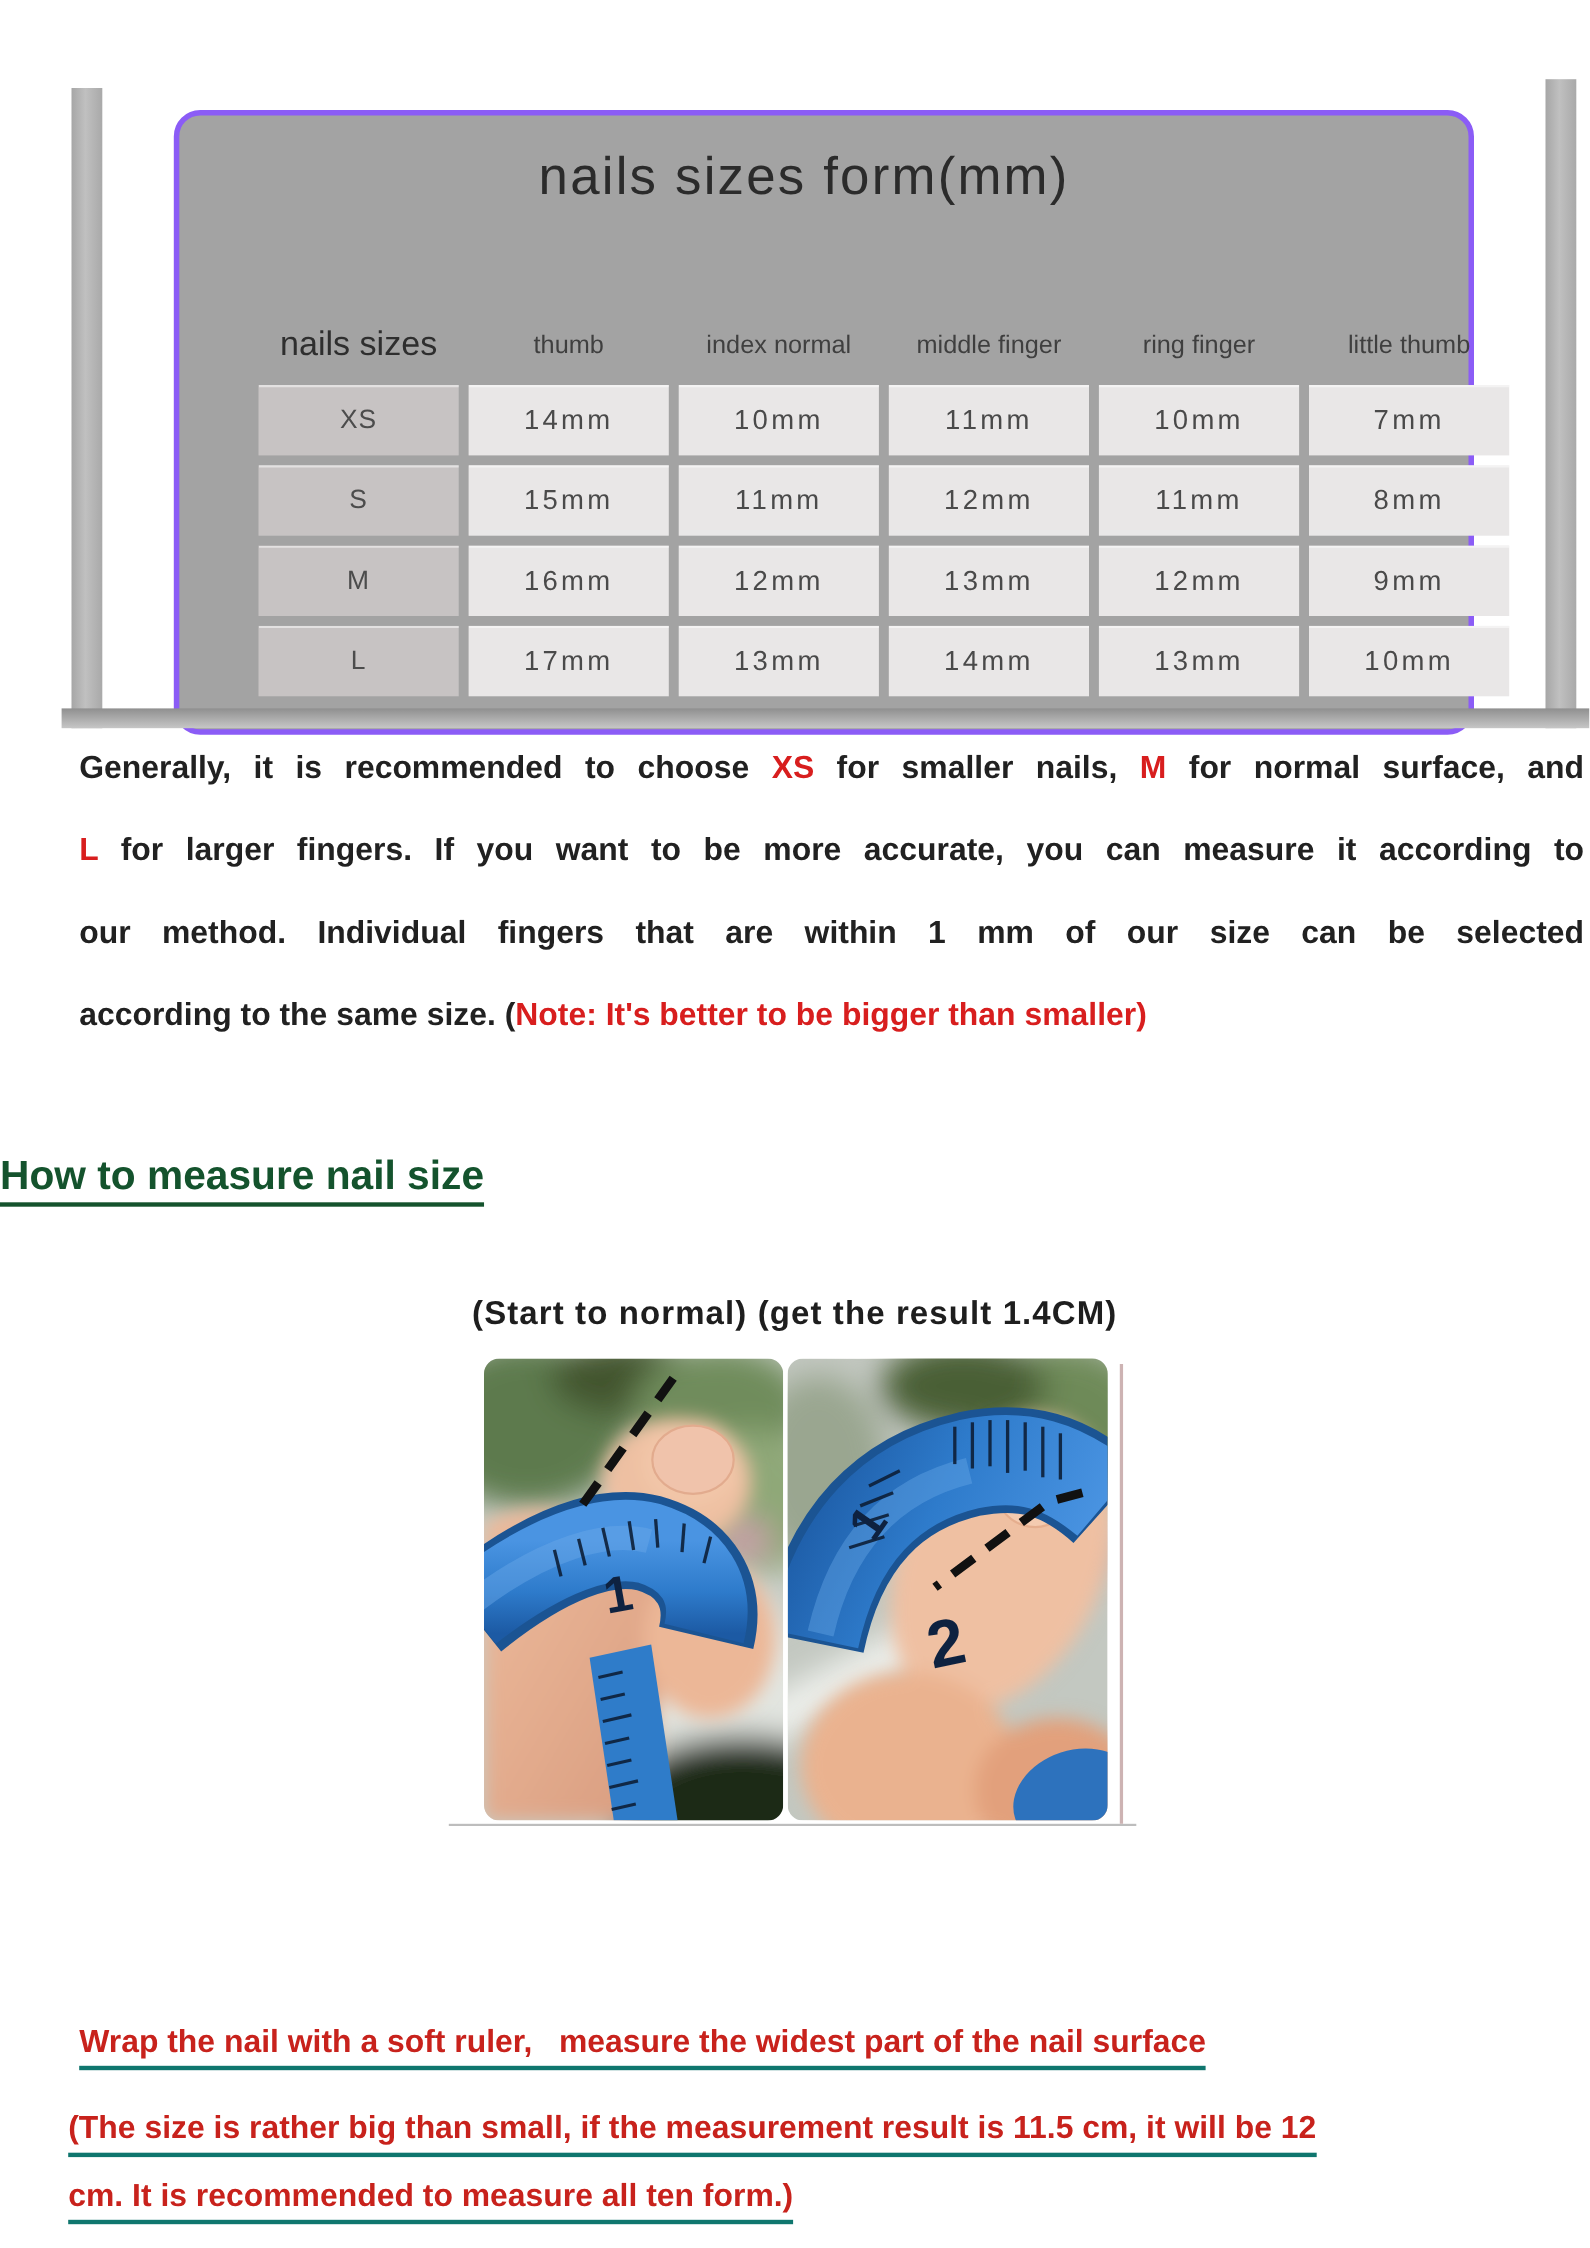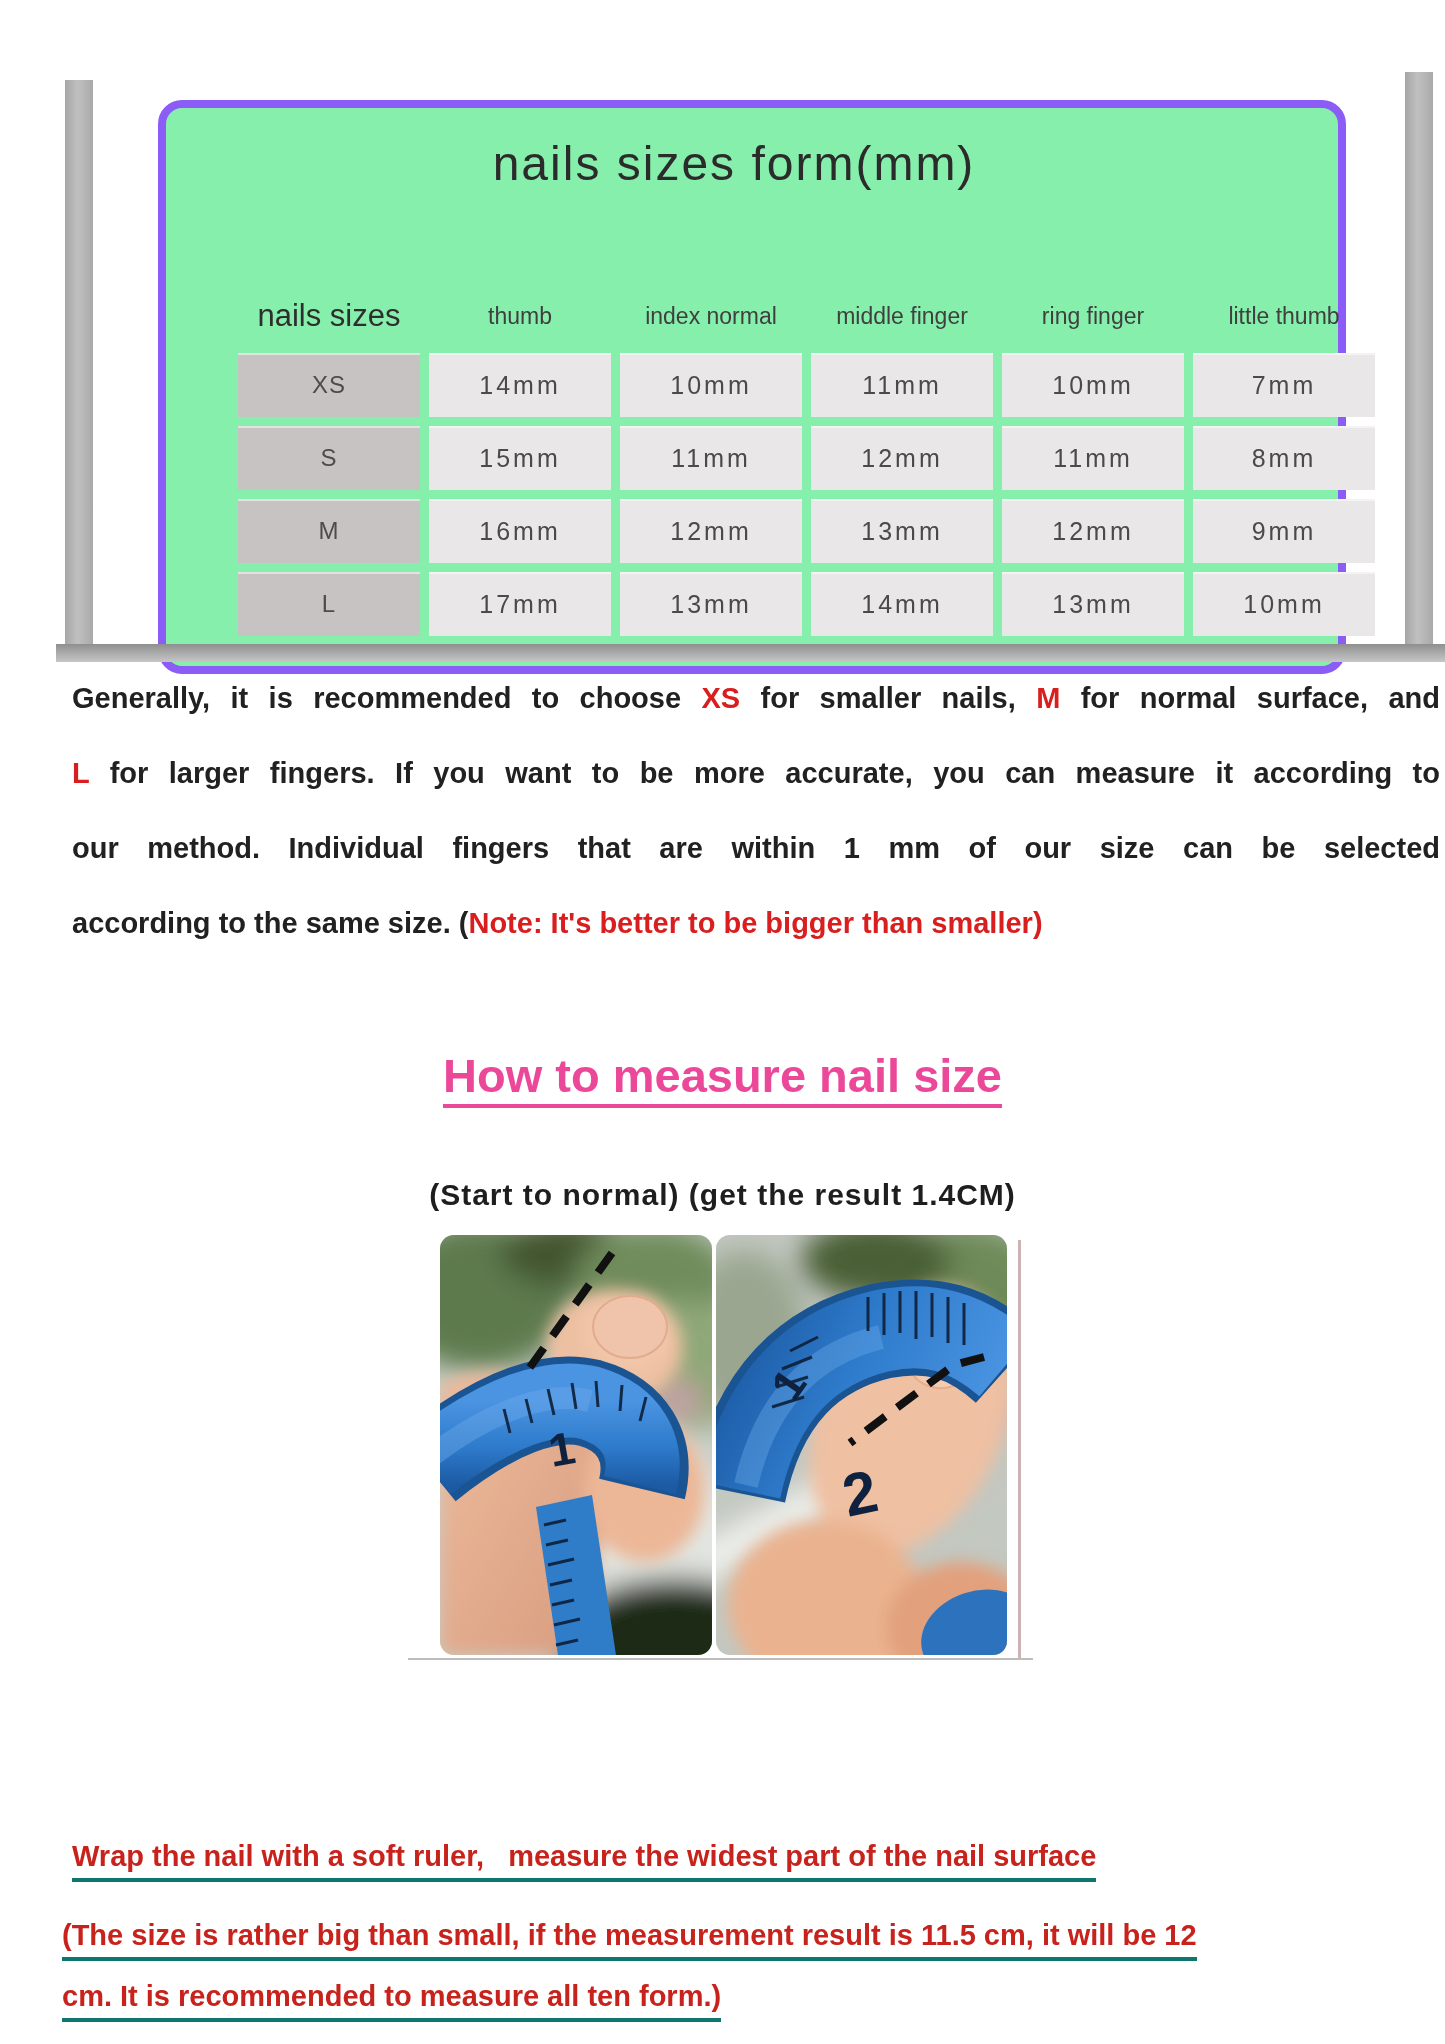--- a/index.html
+++ b/index.html
@@ -8,21 +8,21 @@
   #page{position:relative;width:1445px;height:2044px;background:#fff;}
 
   .bar-left{position:absolute;left:65px;top:80px;width:28px;height:582px;
     background:linear-gradient(90deg,#a6a6a6,#c0c0c0 45%,#a9a9a9);}
   .bar-right{position:absolute;left:1405px;top:72px;width:28px;height:590px;
     background:linear-gradient(90deg,#a6a6a6,#c0c0c0 45%,#a9a9a9);}
   .bar-bottom{position:absolute;left:56px;top:644px;width:1389px;height:18px;
     background:linear-gradient(180deg,#8f8f8f,#c6c6c6);}
 
   .size-card{position:absolute;left:158px;top:100px;width:1172px;height:558px;
-    border:8px solid #8b5cf6;border-radius:24px;background:#86efac;}
+    border:5px solid #8b5cf6;border-radius:24px;background:#a3a3a3;}
   .card-title{position:absolute;top:28px;left:0;width:100%;text-align:center;
     font-size:48px;font-weight:400;color:#2b2b2b;letter-spacing:2px;transform:translateX(-18px);}
 
   .nail-table{position:absolute;left:27px;top:180px;width:1137px;margin-left:45px;}
   .h-row,.t-row{display:grid;grid-template-columns:repeat(6,182px);column-gap:9px;}
   .h-row{height:56px;align-items:center;}
   .h-cell{text-align:center;font-size:23px;color:#3f3f3f;}
   .h-cell.h-first{font-size:31px;color:#2e2e2e;}
   .t-row{margin-top:9px;}
   .t-cell{height:64px;display:flex;align-items:center;justify-content:center;
@@ -30,22 +30,22 @@
     box-shadow:inset 0 2px 0 rgba(255,255,255,.5);}
   .t-cell.size-cell{background:#c7c3c3;font-size:24px;color:#4c4c4c;letter-spacing:1px;}
 
   .recommend{position:absolute;left:72px;top:680px;width:1368px;
     font-size:29px;font-weight:700;color:#212121;}
   .rec-line{height:75px;text-align:justify;-moz-text-align-last:justify;text-align-last:justify;
     line-height:36px;white-space:normal;}
   .rec-line.last{-moz-text-align-last:left;text-align-last:left;}
   .red{color:#d81e1e;}
 
-  .howto-heading{position:absolute;left:0;top:1048px;width:1445px;text-align:center;
-    font-size:47px;font-weight:700;color:#ec4899;}
+  .howto-heading{position:absolute;left:0;top:1048px;width:1445px;text-align:left;
+    font-size:37px;font-weight:700;color:#14532d;}
   .howto-heading span{text-decoration:underline;text-decoration-thickness:4px;text-underline-offset:12px;}
   .measure-caption{position:absolute;left:0;top:1178px;width:1445px;text-align:center;
     font-size:30px;font-weight:700;color:#1e1e1e;letter-spacing:1px;}
 
   .photo{position:absolute;top:1235px;height:420px;border-radius:14px;overflow:hidden;}
   .photo-left{left:440px;width:272px;}
   .photo-right{left:716px;width:291px;}
   .photo-vline{position:absolute;left:1018px;top:1240px;width:3px;height:418px;background:#cdb3b3;}
   .photo-underline{position:absolute;left:408px;top:1658px;width:625px;height:2px;background:#bdbdbd;}
 

